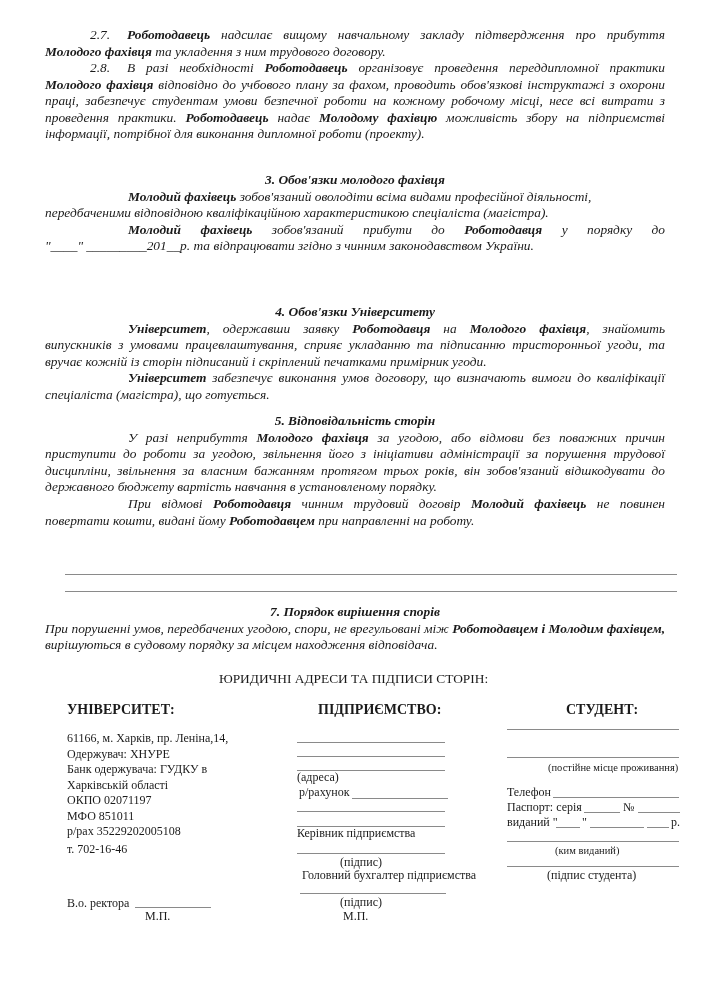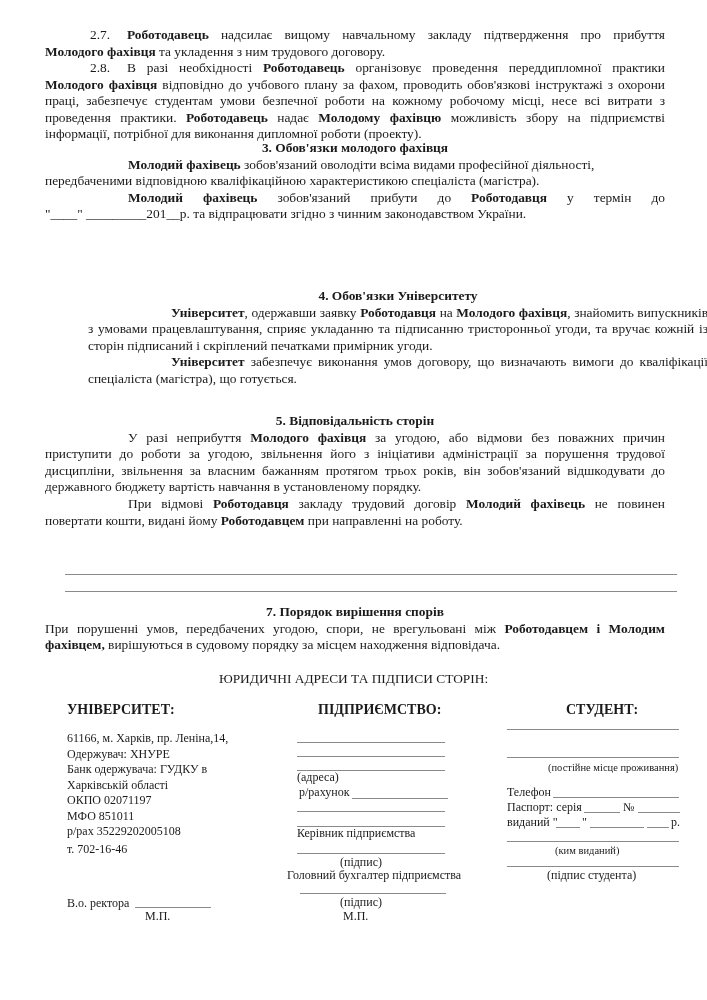--- a/index.html
+++ b/index.html
@@ -3,21 +3,21 @@
 <meta charset="utf-8">
 <style>
   html, body { margin: 0; padding: 0; background: #ffffff; }
   body {
     width: 707px; height: 1000px; position: relative; overflow: hidden;
     font-family: "Liberation Serif", "DejaVu Serif", serif;
     color: #1a1a1a; font-size: 13.4px; line-height: 16.6px;
   }
   .page { position: absolute; left: 0; top: 0; width: 707px; height: 1000px; }
   .block { position: absolute; left: 45px; width: 620px; }
-  p { margin: 0; text-align: justify; }
+  p { margin: 0; text-align: justify; font-style: italic; }
   .para2 { text-indent: 83px; }
   .num { display: inline-block; width: 37px; text-indent: 0; }
   b { font-weight: bold; }
   .heading { text-align: center; font-weight: bold; margin: 0; }
   .hrline { position: absolute; left: 65px; width: 612px; height: 0; border-top: 1px solid #8a8a8a; }
   .sigtitle { position: absolute; font-weight: bold; font-size: 14px; text-align: center; }
   .small { font-size: 12px; line-height: 15px; }
   .tiny { font-size: 10.5px; }
   .abs { position: absolute; white-space: nowrap; }
   .uline { position: absolute; height: 0; border-top: 1px solid #8a8a8a; }
@@ -31,37 +31,37 @@
     <p class="para2" style="text-indent:45px;">
       <span class="num">2.7.</span><b>Роботодавець</b><span> надсилає вищому навчальному закладу підтвердження про прибуття </span><b>Молодого фахівця</b><span> та укладення з ним трудового договору.</span>
     </p>
   </div>
   <div class="block" style="top:60px;">
     <p style="text-indent:45px;">
       <span class="num">2.8.</span><span>В разі необхідності </span><b>Роботодавець</b><span> організовує проведення переддипломної практики </span><b>Молодого фахівця</b><span> відповідно до учбового плану за фахом, проводить обов'язкові інструктажі з охорони праці, забезпечує студентам умови безпечної роботи на кожному робочому місці, несе всі витрати з проведення практики. </span><b>Роботодавець</b><span> надає </span><b>Молодому фахівцю</b><span> можливість збору на підприємстві інформації, потрібної для виконання дипломної роботи (проекту).</span>
     </p>
   </div>
 
-  <div class="block" style="top:140px;">
+  <div class="block" style="top:172px;">
     <p class="heading">3.  Обов'язки молодого фахівця</p>
     <p style="text-indent:83px; text-align:left;"><b>Молодий фахівець</b><span> зобов'язаний оволодіти всіма видами професійної діяльності, передбаченими відповідною кваліфікаційною характеристикою спеціаліста (магістра).</span></p>
-    <p class="para2" style="text-align-last:justify;"><b>Молодий фахівець</b><span> зобов'язаний прибути до </span><b>Роботодавця</b><span> у термін до</span></p>
+    <p class="para2" style="text-align-last:justify;"><b>Молодий фахівець</b><span> зобов'язаний прибути до </span><b>Роботодавця</b><span> у порядку до</span></p>
     <p>"____" _________201__р. та відпрацювати згідно з чинним законодавством України.</p>
   </div>
 
-  <div class="block" style="top:288px;margin-left:43px;">
+  <div class="block" style="top:304px;">
     <p class="heading">4.  Обов'язки Університету</p>
     <p class="para2"><b>Університет</b><span>, одержавши заявку </span><b>Роботодавця</b><span> на </span><b>Молодого фахівця</b><span>, знайомить випускників з умовами працевлаштування, сприяє укладанню та підписанню тристоронньої угоди, та вручає кожній із сторін підписаний і скріплений печатками примірник угоди.</span></p>
     <p class="para2"><b>Університет</b><span> забезпечує виконання умов договору, що визначають вимоги до кваліфікації спеціаліста (магістра), що готується.</span></p>
   </div>
 
   <div class="block" style="top:413px;">
     <p class="heading">5.  Відповідальність сторін</p>
     <p class="para2"><span>У разі неприбуття </span><b>Молодого фахівця</b><span> за угодою, або відмови без поважних причин приступити до роботи за угодою, звільнення його з ініціативи адміністрації за порушення трудової дисципліни, звільнення за власним бажанням протягом трьох років, він зобов'язаний відшкодувати до державного бюджету вартість навчання в установленому порядку.</span></p>
-    <p class="para2"><span>При відмові </span><b>Роботодавця</b><span> закладу трудовий договір </span><b>Молодий фахівець</b><span> не повинен повертати кошти, видані йому </span><b>Роботодавцем</b><span> при направленні на роботу.</span></p>
+    <p class="para2"><span>При відмові </span><b>Роботодавця</b><span> чинним трудовий договір </span><b>Молодий фахівець</b><span> не повинен повертати кошти, видані йому </span><b>Роботодавцем</b><span> при направленні на роботу.</span></p>
   </div>
 
   <div class="hrline" style="top:574px;"></div>
   <div class="hrline" style="top:591px;"></div>
 
   <div class="block" style="top:604px;">
     <p class="heading">7.  Порядок вирішення спорів</p>
     <p><span>При порушенні умов, передбачених угодою, спори, не врегульовані між </span><b>Роботодавцем і Молодим фахівцем,</b><span> вирішуються в судовому порядку за місцем находження відповідача.</span></p>
   </div>
 
@@ -87,21 +87,21 @@
   <div class="uline" style="left:297px; top:756px; width:148px;"></div>
   <div class="uline" style="left:297px; top:770px; width:148px;"></div>
   <div class="abs small" style="left:297px; top:770px;">(адреса)</div>
   <div class="abs small" style="left:299px; top:785px;">р/рахунок</div>
   <div class="uline" style="left:352px; top:798px; width:96px;"></div>
   <div class="uline" style="left:297px; top:811px; width:148px;"></div>
   <div class="uline" style="left:297px; top:826px; width:148px;"></div>
   <div class="abs small" style="left:297px; top:826px;">Керівник підприємства</div>
   <div class="uline" style="left:297px; top:853px; width:148px;"></div>
   <div class="abs small" style="left:340px; top:855px;">(підпис)</div>
-  <div class="abs small" style="left:287px; top:868px;">Головний бухгалтер підприємства</div>
+  <div class="abs small" style="left:302px; top:868px;">Головний бухгалтер підприємства</div>
   <div class="uline" style="left:300px; top:893px; width:146px;"></div>
   <div class="abs small" style="left:340px; top:895px;">(підпис)</div>
   <div class="abs small" style="left:343px; top:909px;">М.П.</div>
 
   <div class="sigtitle" style="left:566px; top:702px;">СТУДЕНТ:</div>
   <div class="uline" style="left:507px; top:729px; width:172px;"></div>
   <div class="uline" style="left:507px; top:757px; width:172px;"></div>
   <div class="abs tiny" style="left:548px; top:760px;">(постійне місце проживання)</div>
   <div class="abs small" style="left:507px; top:785px;">Телефон</div>
   <div class="uline" style="left:553px; top:797px; width:126px;"></div>

